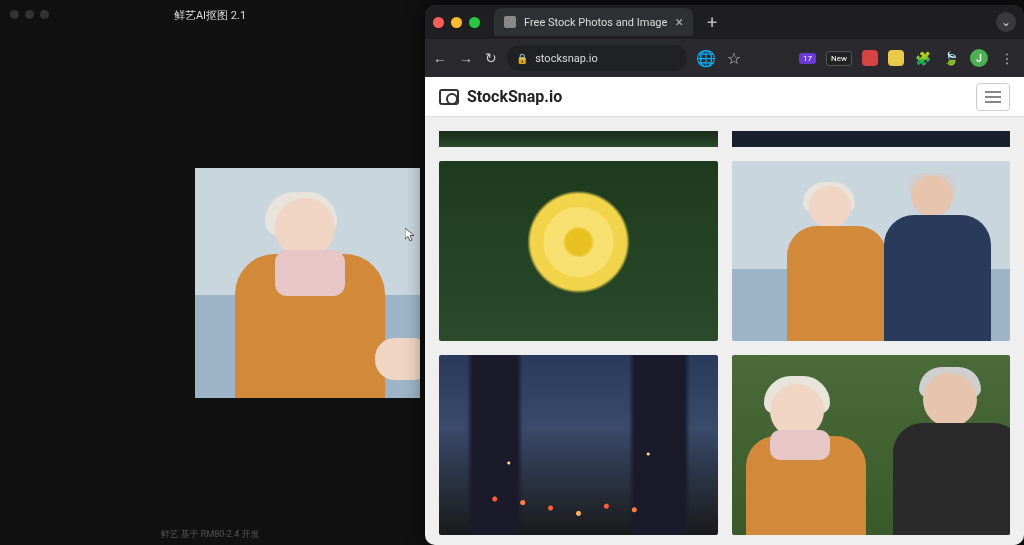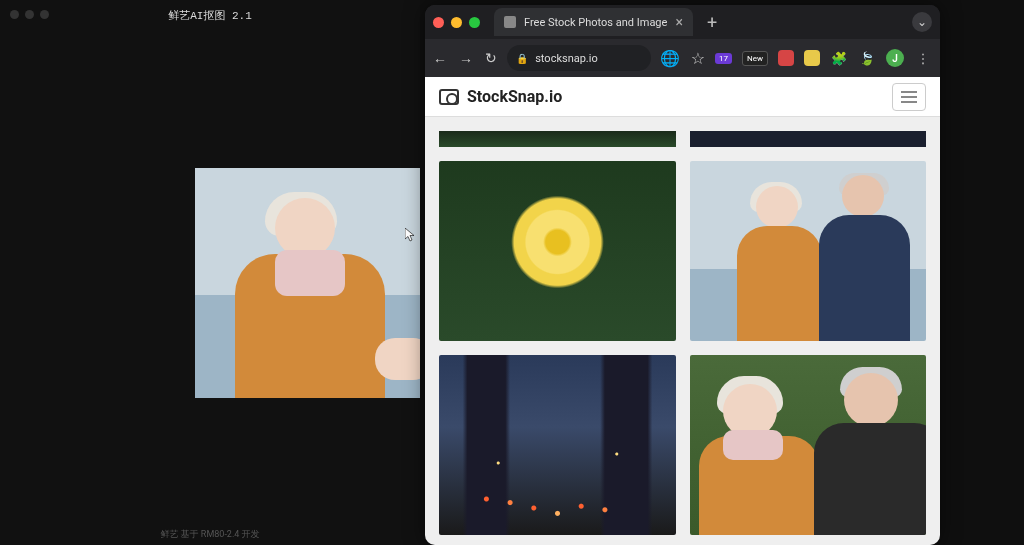--- a/index.html
+++ b/index.html
@@ -1,35 +1,35 @@
 <!DOCTYPE html>
 <html><head>
 <meta charset="utf-8">
 <style>
 * { margin:0; padding:0; box-sizing:border-box; font-family: -apple-system, BlinkMacSystemFont, "Segoe UI", Roboto, sans-serif; }
 body { width:1024px; height:545px; background:#0f0f0f; overflow:hidden; position:relative; }
 
 
 .left-app { position:absolute; left:0; top:0; width:420px; height:545px; background:#111; }
-.left-title { position:absolute; top:8px; left:0; width:420px; text-align:center; color:#ddd; font-size:11px;font-family:Liberation Mono, monospace; }
+.left-title { position:absolute; top:8px; left:0; width:420px; text-align:center; color:#ddd; font-size:11px; }
 .left-dots { position:absolute; top:10px; left:10px; display:flex; gap:6px; }
 .left-dots span { width:9px; height:9px; border-radius:50%; background:#333; }
 .left-photo { position:absolute; left:195px; top:168px; width:225px; height:230px; background:linear-gradient(#c9d6de 0%, #c9d6de 55%, #9db5c6 55%, #9db5c6 100%); overflow:hidden; }
 .left-photo .person { position:absolute; left:60px; top:30px; width:120px; height:200px; }
 .left-photo .head { position:absolute; left:20px; top:0; width:60px; height:60px; border-radius:50%; background:#f0d5c4; }
 .left-photo .hair { position:absolute; left:10px; top:-6px; width:72px; height:44px; border-radius:40px 40px 20px 20px; background:#e8e4dc; }
 .left-photo .body { position:absolute; left:-20px; top:56px; width:150px; height:160px; background:#d28a3a; border-radius:40px 40px 0 0; }
 .left-photo .scarf { position:absolute; left:20px; top:52px; width:70px; height:46px; background:#e6c6c6; border-radius:12px; }
 .left-photo .hand { position:absolute; left:120px; top:140px; width:58px; height:42px; background:#f0d5c4; border-radius:20px; }
 .left-foot { position:absolute; bottom:4px; left:0; width:420px; text-align:center; color:#555; font-size:9px; }
 .cursor { position:absolute; left:405px; top:228px; width:10px; height:14px; }
 .cursor svg { display:block; }
 
 
-.browser { position:absolute; left:425px; top:5px; width:515px; height:540px; background:#2a2a2e; border-radius:10px; overflow:hidden; box-shadow:0 0 20px rgba(0,0,0,.5); }
+.browser { position:absolute; left:425px; top:5px; width:599px; height:540px; background:#2a2a2e; border-radius:10px; overflow:hidden; box-shadow:0 0 20px rgba(0,0,0,.5); }
 .tabstrip { height:34px; background:#1f1f22; display:flex; align-items:center; padding:0 8px; gap:8px; }
 .traffic { display:flex; gap:7px; margin-right:6px; }
 .traffic .c { width:11px; height:11px; border-radius:50%; }
 .traffic .r { background:#ff5f57; } .traffic .y { background:#febc2e; } .traffic .g { background:#28c840; }
 .tab { display:flex; align-items:center; background:#2f3033; height:28px; padding:0 10px; border-radius:8px 8px 0 0; color:#ddd; font-size:11px; gap:8px; min-width:180px; }
 .tab .fav { width:12px; height:12px; background:#888; border-radius:2px; }
 .tab .x { color:#aaa; font-size:14px; margin-left:auto; cursor:pointer; }
 .newtab { color:#bbb; font-size:18px; padding:0 6px; cursor:pointer; }
 .tabmenu { margin-left:auto; width:20px; height:20px; border-radius:50%; background:#3a3a3e; color:#ccc; display:flex; align-items:center; justify-content:center; font-size:12px; cursor:pointer; }
 

